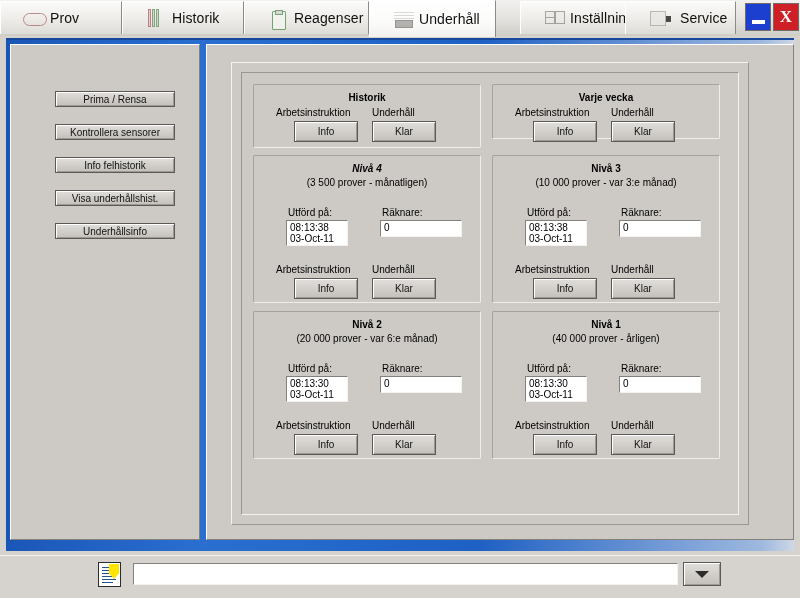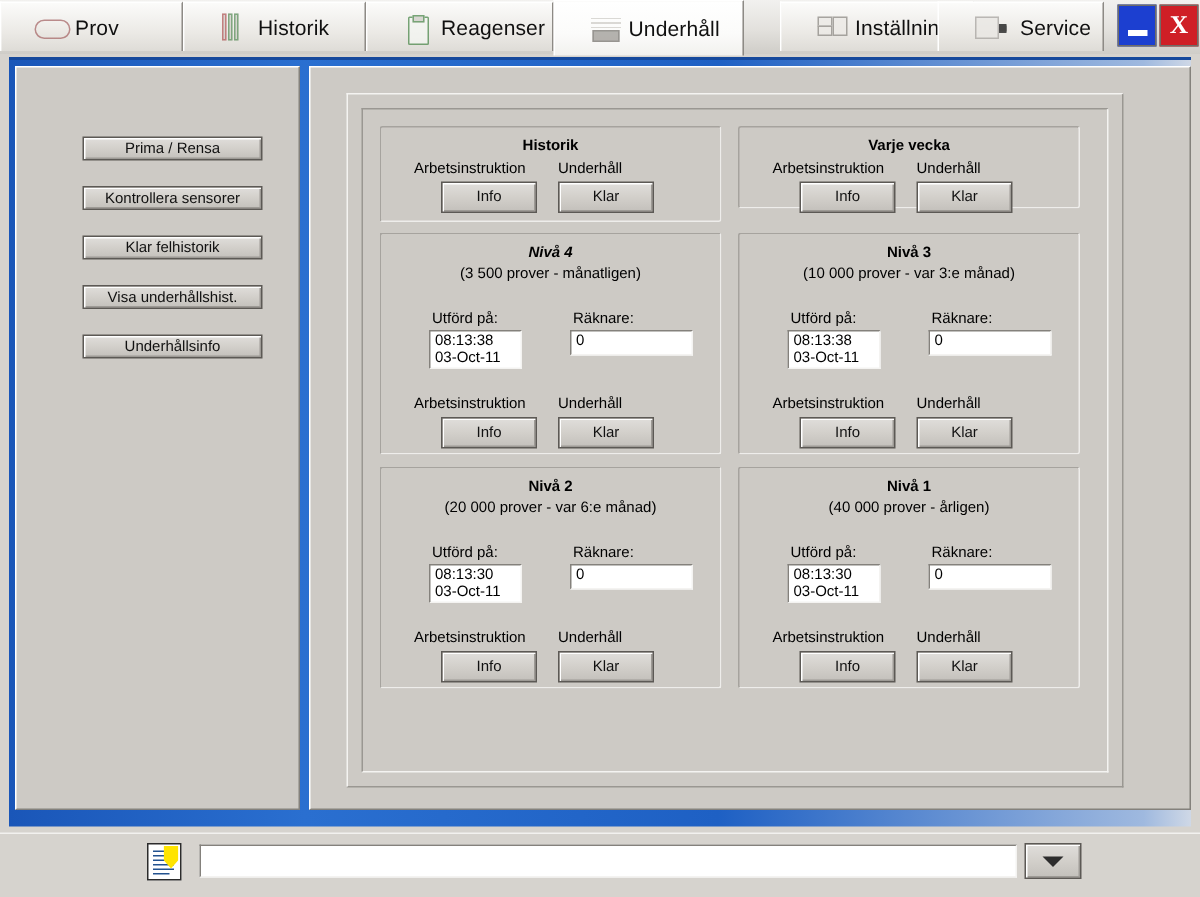--- a/index.html
+++ b/index.html
@@ -246,21 +246,21 @@
 <div id="blueframe"></div>
 
 <div id="leftpanel">
   <div class="sbtn" style="top:46px;">
     <span>Prima / Rensa</span>
   </div>
   <div class="sbtn" style="top:79px;">
     <span>Kontrollera sensorer</span>
   </div>
   <div class="sbtn" style="top:112px;">
-    <span>Klar felhistorik</span>
+    <span>Info felhistorik</span>
   </div>
   <div class="sbtn" style="top:145px;">
     <span>Visa underhållshist.</span>
   </div>
   <div class="sbtn" style="top:178px;">
     <span>Underhållsinfo</span>
   </div>
 </div>
 
 <div id="rightarea">

